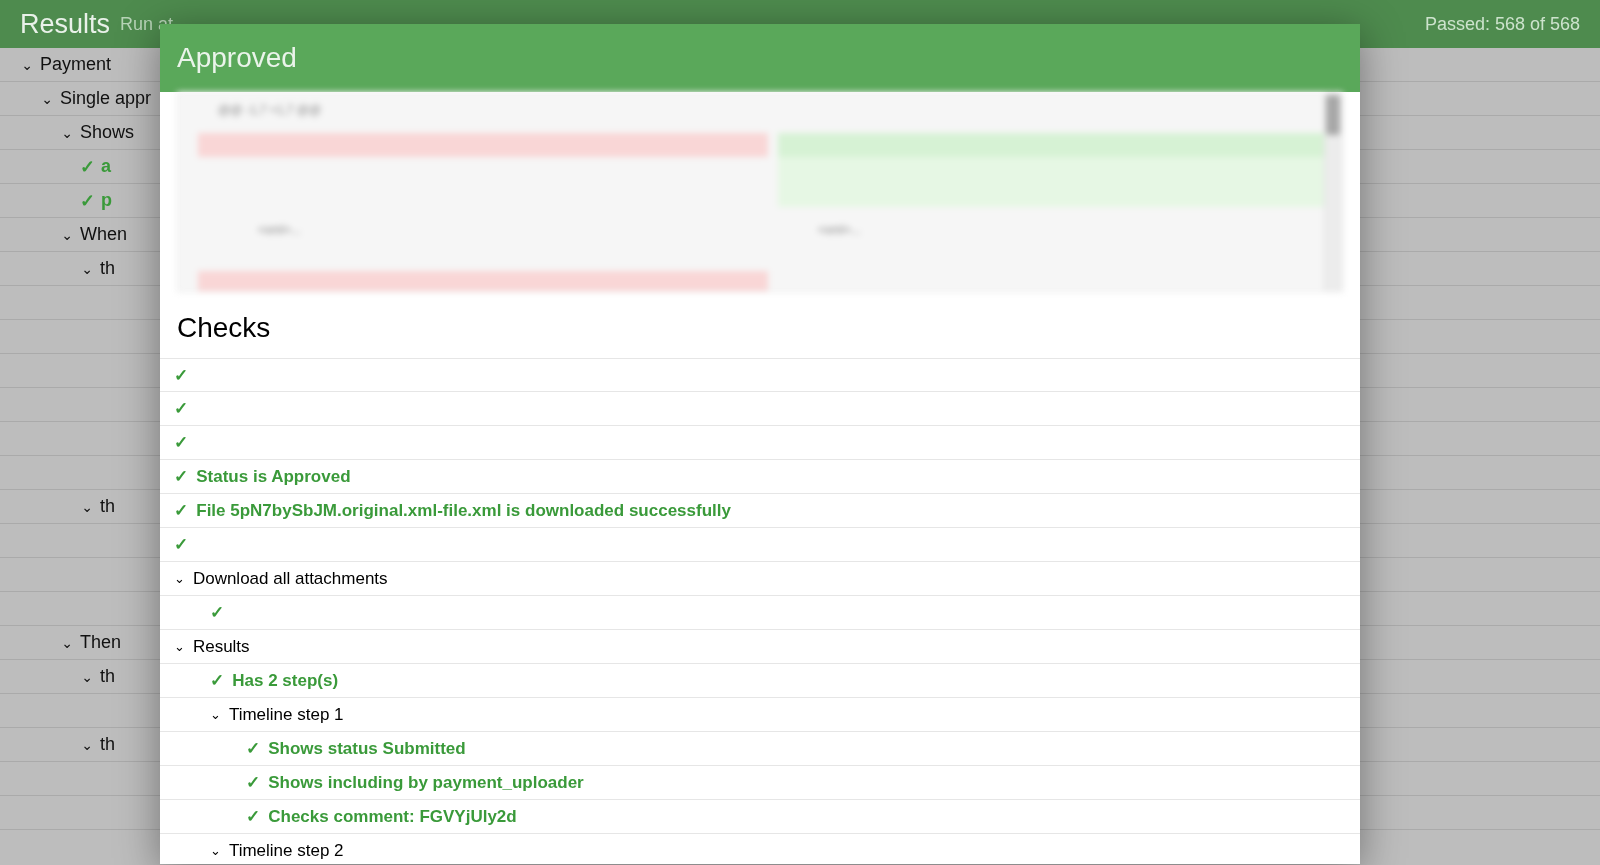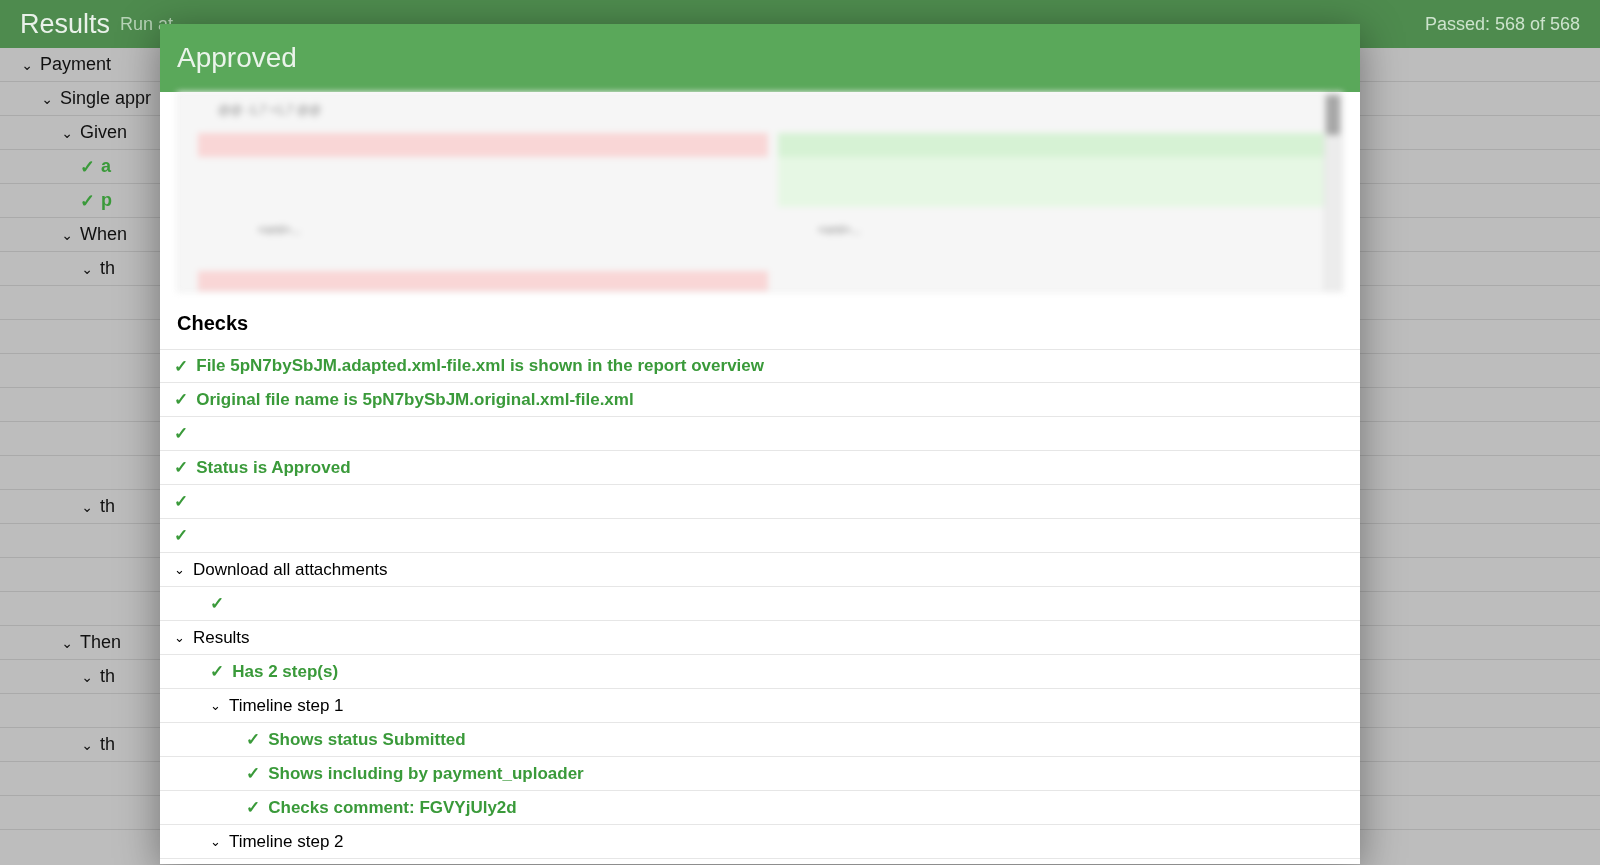--- a/index.html
+++ b/index.html
@@ -111,22 +111,22 @@
   }
   .diff-left { left: 20px; width: 570px; background: #f9d6d6; }
   .diff-right { left: 600px; width: 560px; background: #d6f2d4; }
   .diff-right2 { position:absolute; left:600px; top:64px; width:560px; height:50px; background:#e6f7e4;}
   .diff-left2 { position:absolute; left:20px; top:178px; width:570px; height:20px; background:#f9d6d6;}
   .diff-scroll { position:absolute; right:0; top:0; width:18px; height:100%; background:#ececec; border-left:1px solid #ddd;}
   .diff-thumb { position:absolute; right:2px; top:2px; width:14px; height:40px; background:#a7a7a7; border-radius:3px;}
   .blur-text { position:absolute; color:#888; font-size:12px; }
 
   .checks-title {
-    font-size: 20px;
-    font-weight: 700;
+    font-size: 28px;
+    font-weight: 400;
     padding: 10px 17px 14px 17px;
   }
   .check-list { }
   .check-row {
     display: flex;
     align-items: center;
     height: 34px;
     border-bottom: 1px solid #e6e6e6;
     font-size: 17px;
     padding-left: 14px;
@@ -150,21 +150,21 @@
     <div class="tree-row" style="padding-left: 20px;">
       <span class="chev">⌄</span>
       <span>Payment</span>
     </div>
     <div class="tree-row" style="padding-left: 40px;">
       <span class="chev">⌄</span>
       <span>Single appr</span>
     </div>
     <div class="tree-row" style="padding-left: 60px;">
       <span class="chev">⌄</span>
-      <span>Given</span>
+      <span>Shows</span>
     </div>
     <div class="tree-row green" style="padding-left: 80px;">
       <span class="check">✓</span>
       <span>a</span>
     </div>
     <div class="tree-row green" style="padding-left: 80px;">
       <span class="check">✓</span>
       <span>p</span>
     </div>
     <div class="tree-row" style="padding-left: 60px;">
@@ -244,35 +244,34 @@
     <div class="diff-left2"></div>
     <div class="diff-scroll">
       <div class="diff-thumb"></div>
     </div>
   </div>
 
   <div class="checks-title">Checks</div>
   <div class="check-list" id="checks">
       <div class="check-row pass" style="padding-left: 14px;">
         <span class="tick">✓</span>
-        <span>File 5pN7bySbJM.adapted.xml-file.xml is shown in the report overview</span>
-      </div>
-      <div class="check-row pass" style="padding-left: 14px;">
-        <span class="tick">✓</span>
-        <span>Original file name is 5pN7bySbJM.original.xml-file.xml</span>
+      </div>
+      <div class="check-row pass" style="padding-left: 14px;">
+        <span class="tick">✓</span>
       </div>
       <div class="check-row pass" style="padding-left: 14px;">
         <span class="tick">✓</span>
       </div>
       <div class="check-row pass" style="padding-left: 14px;">
         <span class="tick">✓</span>
         <span>Status is Approved</span>
       </div>
       <div class="check-row pass" style="padding-left: 14px;">
         <span class="tick">✓</span>
+        <span>File 5pN7bySbJM.original.xml-file.xml is downloaded successfully</span>
       </div>
       <div class="check-row pass" style="padding-left: 14px;">
         <span class="tick">✓</span>
       </div>
       <div class="check-row group" style="padding-left: 14px;">
         <span class="chev2">⌄</span>
         <span>Download all attachments</span>
       </div>
       <div class="check-row pass" style="padding-left: 50px;">
         <span class="tick">✓</span>

